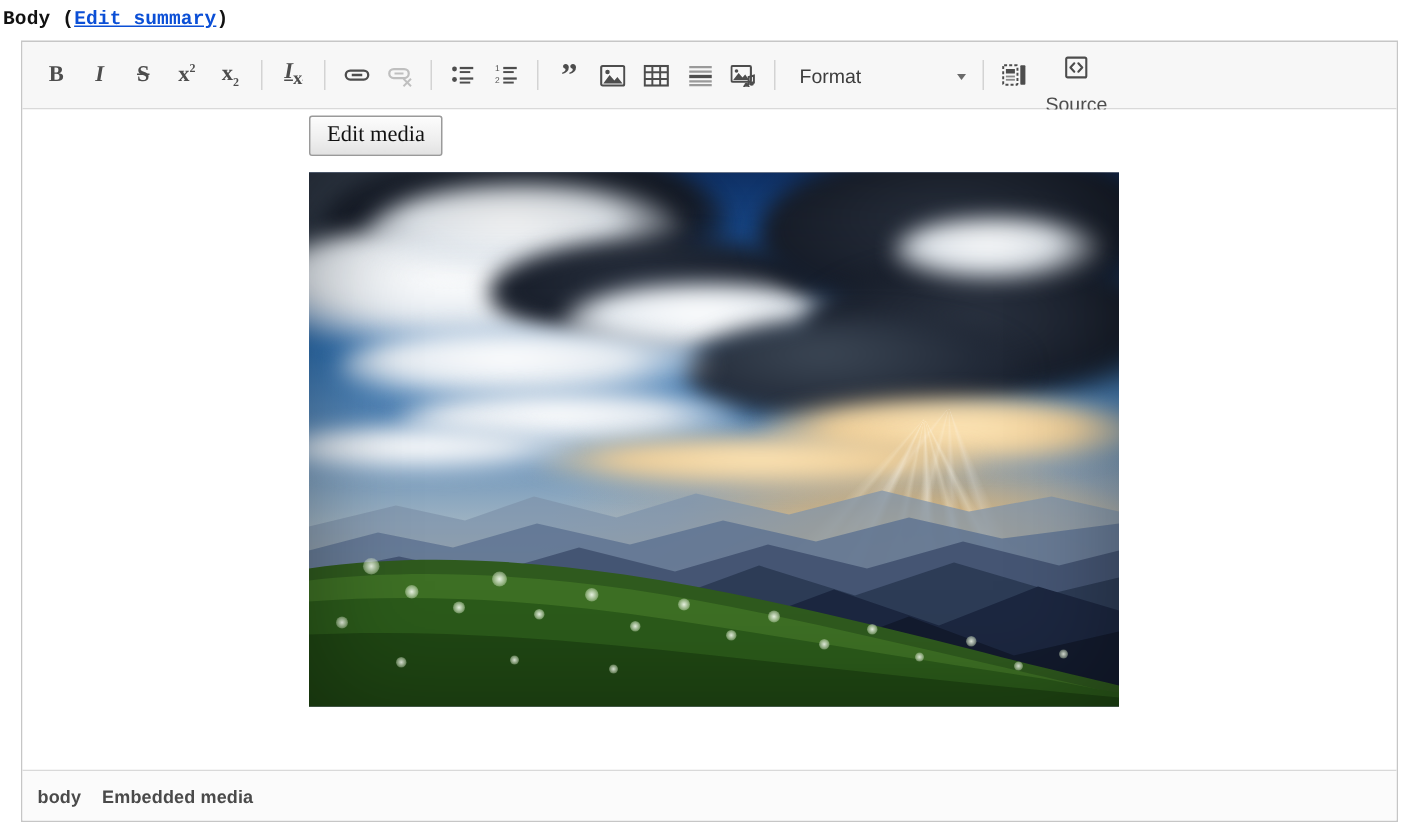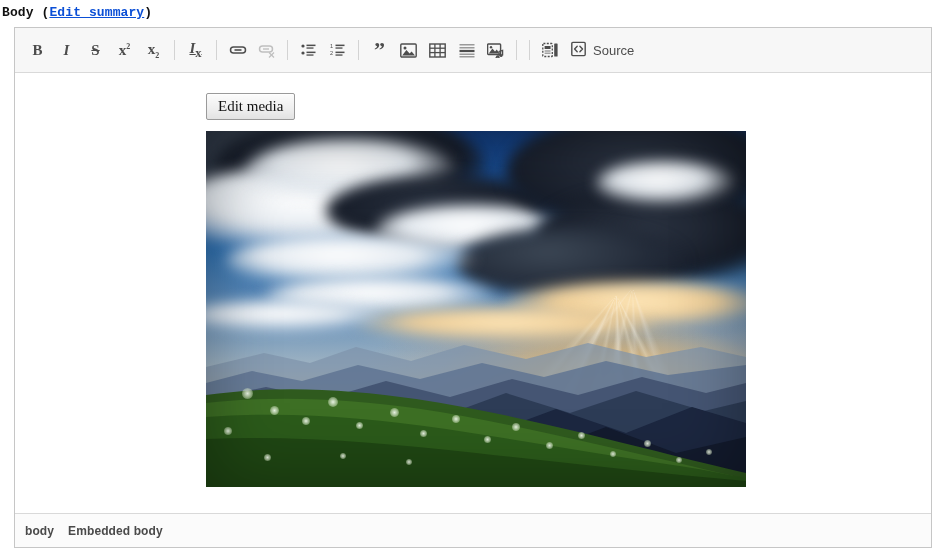--- a/index.html
+++ b/index.html
@@ -110,34 +110,35 @@
   .source-btn {
     display: flex;
     align-items: center;
     gap: 6px;
     height: 27px;
     padding: 0 6px;
     cursor: pointer;
     color: #4d4d4d;
     font-size: 13px;
     border-radius: 2px;
+    flex-direction: column;
   }
 
   
   .content {
     flex: 1 1 auto;
     background: #ffffff;
     position: relative;
     overflow: hidden;
     padding: 0;
   }
   .media-wrap {
     position: absolute;
     left: 191px;
-    top: 20px;
+    top: 4px;
   }
   .edit-media-btn {
     display: inline-block;
     font-family: "Liberation Serif", serif;
     font-size: 15px;
     color: #111111;
     background: linear-gradient(#fcfcfc, #eeeeee 62%, #e2e2e2);
     border: 1px solid #9a9a9a;
     border-radius: 2px;
     padding: 4px 11px 5px 11px;
@@ -358,20 +359,24 @@
           <path d="M1.8 10.4 L5.4 5.6 L8 8.6 L9.8 6.6 L12.4 10.4 Z" fill="#4d4d4d"></path>
           <path d="M10.6 13.6 a1.5 1.5 0 1 0 0.01 0 M12.1 13.6 V8.4 L15.6 7.4 V12.6" fill="none" stroke="#4d4d4d" stroke-width="1.3"></path>
           <circle cx="14.1" cy="12.6" r="1.5" fill="#4d4d4d"></circle>
           <circle cx="10.6" cy="13.5" r="1.3" fill="#4d4d4d"></circle>
         </svg>
       </span>
     </div>
 
     <div class="tb-sep"></div>
 
+    <div class="combo">
+      <span>Format</span>
+      <span class="caret">▾</span>
+    </div>
 
     <div class="tb-sep"></div>
 
     <div class="tb-btn" title="Templates">
       <span>
         <svg width="17" height="16" viewBox="0 0 17 16">
           <rect x="0.8" y="1.5" width="9.5" height="13" rx="0.6" fill="none" stroke="#4d4d4d" stroke-width="1.3" stroke-dasharray="2 1.4"></rect>
           <rect x="2.6" y="4" width="6" height="3" fill="#4d4d4d"></rect>
           <rect x="2.6" y="8.4" width="6" height="1.2" fill="#8a8a8a"></rect>
           <rect x="2.6" y="10.6" width="6" height="1.2" fill="#8a8a8a"></rect>
@@ -457,16 +462,16 @@
         <div class="flower" style="left:134px; bottom:28px; width:6px;  height:6px;"></div>
         <div class="flower" style="left:200px; bottom:22px; width:6px;  height:6px;"></div>
 
         <div class="vignette"></div>
       </div>
     </div>
   </div>
 
   <div class="statusbar">
     <span class="path-item">body</span>
-    <span class="path-item">Embedded body</span>
+    <span class="path-item">Embedded media</span>
   </div>
 
 </div>
 
 </body></html>

